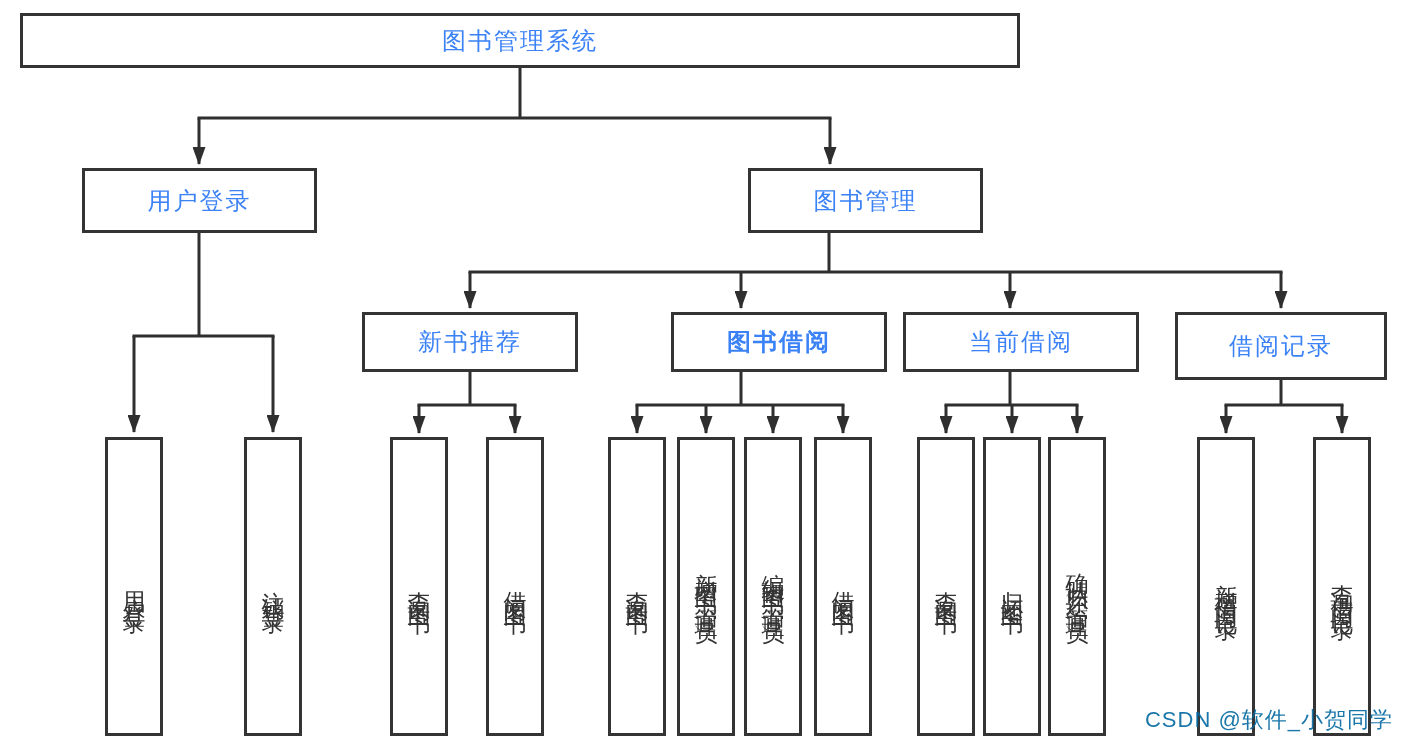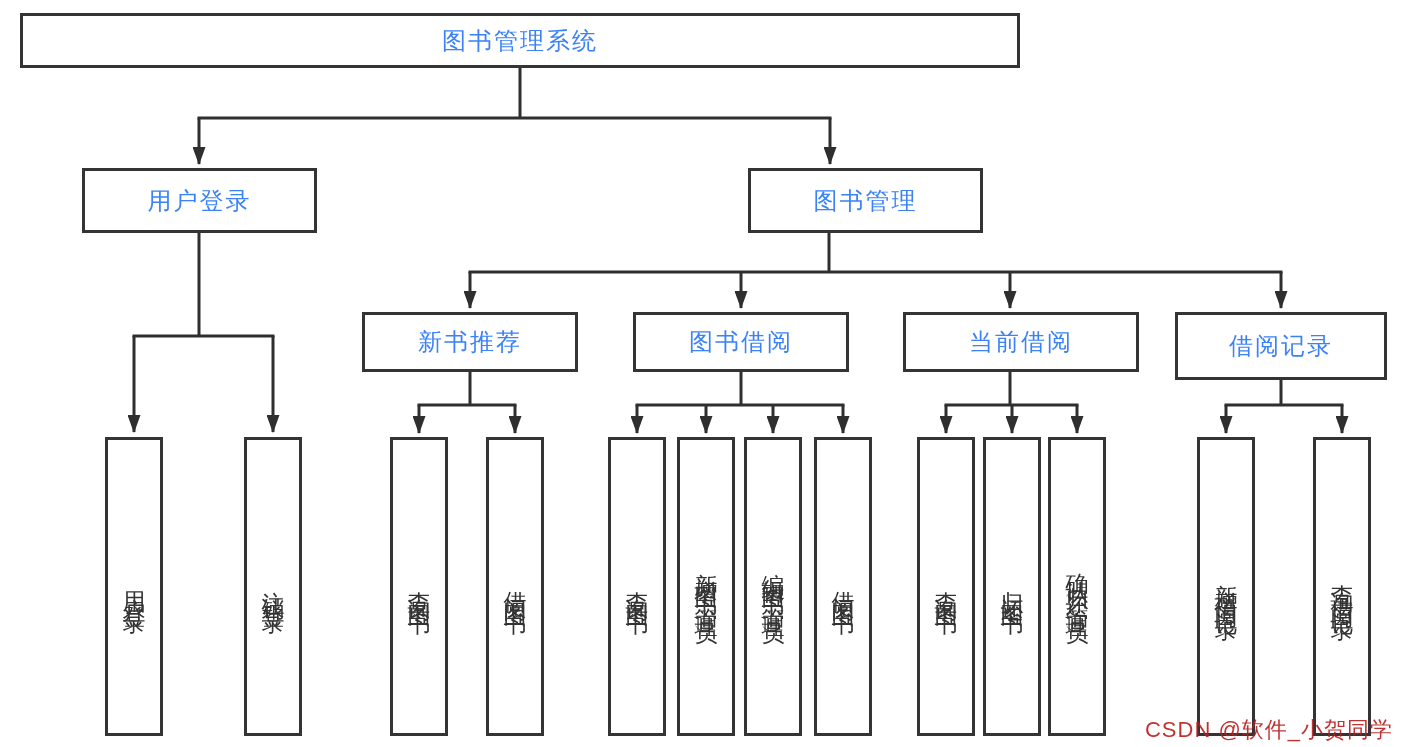--- a/index.html
+++ b/index.html
@@ -38,24 +38,24 @@
     writing-mode: vertical-rl;
     text-orientation: mixed;
     font-size: 23px;
     letter-spacing: 7px;
     line-height: 1;
     color: #333333;
   }
   .watermark {
     position: absolute;
     right: 12px;
-    bottom: 2px;
+    bottom: 12px;
     font-size: 22px;
     letter-spacing: 1px;
-    color: #b91c1c;
+    color: #0369a1;
     opacity: 0.9;
     z-index: 5;
     white-space: nowrap;
   }
 </style>
 </head>
 <body>
 
 <div class="canvas">
 
@@ -128,21 +128,21 @@
   <div class="node" style="left:82px; top:168px; width:235px; height:65px;">
     <span class="hlabel">用户登录</span>
   </div>
   <div class="node" style="left:748px; top:168px; width:235px; height:65px;">
     <span class="hlabel">图书管理</span>
   </div>
 
   <div class="node" style="left:362px; top:312px; width:216px; height:60px;">
     <span class="hlabel">新书推荐</span>
   </div>
-  <div class="node" style="left:633px; top:312px; width:216px; height:60px;">
+  <div class="node" style="left:671px; top:312px; width:216px; height:60px;font-weight:bold;">
     <span class="hlabel">图书借阅</span>
   </div>
   <div class="node" style="left:903px; top:312px; width:236px; height:60px;">
     <span class="hlabel">当前借阅</span>
   </div>
   <div class="node" style="left:1175px; top:312px; width:212px; height:68px;">
     <span class="hlabel">借阅记录</span>
   </div>
 
   <div class="node" style="left:105px; top:437px; width:58px; height:299px;">

